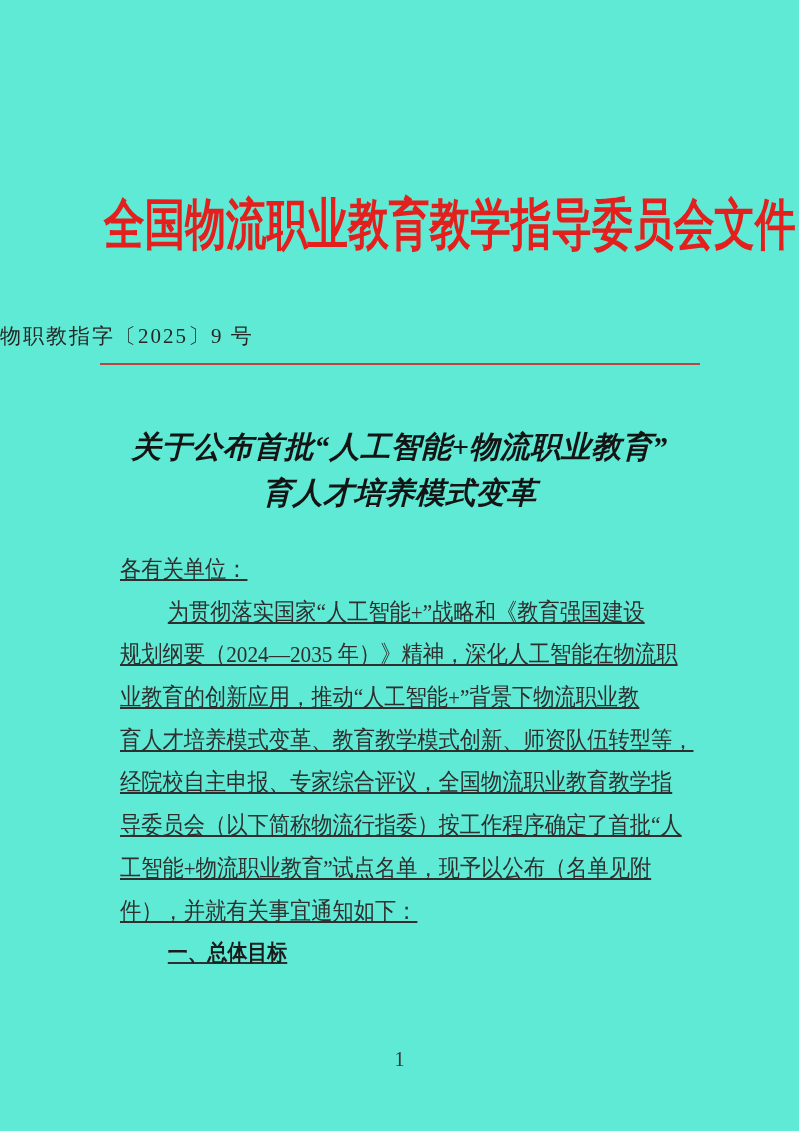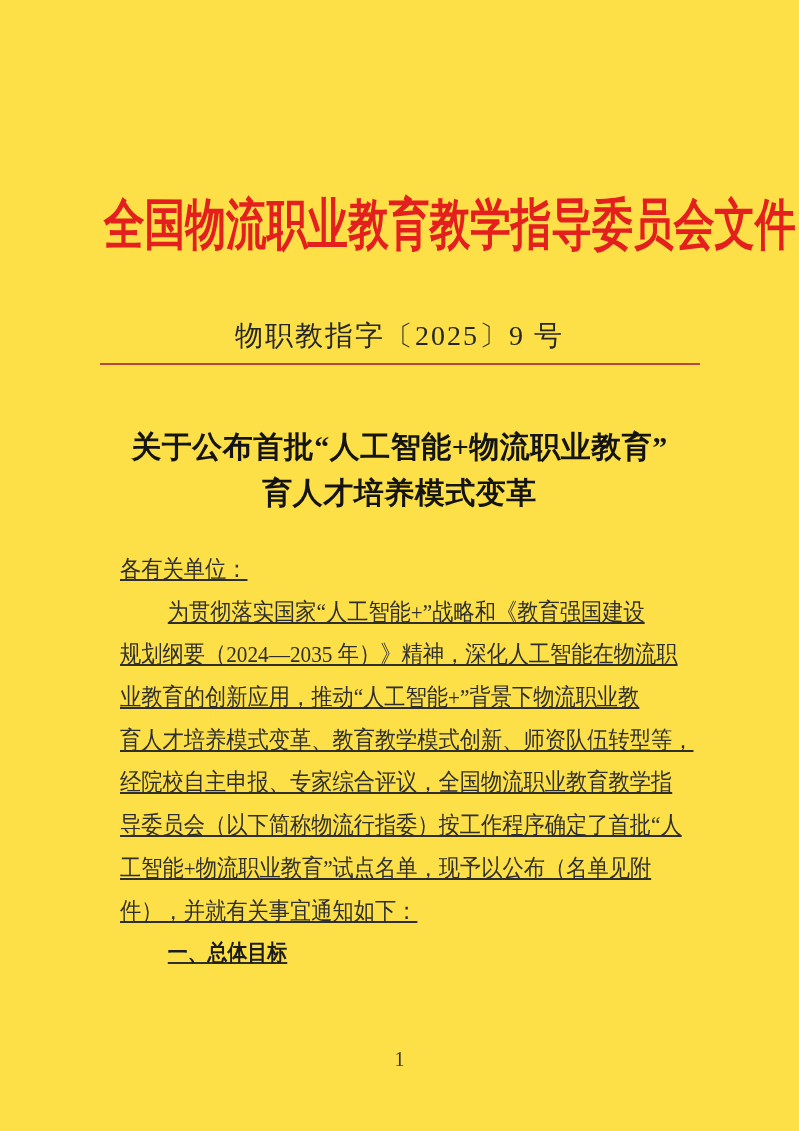--- a/index.html
+++ b/index.html
@@ -2,60 +2,61 @@
 <html><head>
 <meta charset="utf-8">
 <style>
   * { margin: 0; padding: 0; box-sizing: border-box; }
   html, body { background: #ffffff; }
   .page {
     position: relative;
     width: 799px;
     height: 1131px;
     margin: 0 auto;
-    background: #fde047;
+    background: #5eead4;
     overflow: hidden;
     font-family: "Liberation Serif", "DejaVu Serif", serif;
   }
   .org-title {
     position: absolute;
     top: 196px; left: 0; right: 0;
     text-align: center;
     font-size: 55px;
     font-weight: bold;
     color: #e3201d;
     white-space: nowrap;
     line-height: 1.05;
     transform: scaleX(0.74);
     transform-origin: 50% 50%;
   }
   .doc-number {
     position: absolute;
     top: 322px; left: 0; right: 0;
-    text-align: center;
-    font-size: 28px;
+    text-align: left;
+    font-size: 21px;
     color: #262626;
     letter-spacing: 2px;
     line-height: 28px;
   }
   .red-rule {
     position: absolute;
     top: 363px; left: 100px;
     width: 600px; height: 2px;
     background: #bc4540;
   }
   .doc-title {
     position: absolute;
     top: 424px; left: 0; right: 0;
     text-align: center;
     font-size: 30px;
     font-weight: bold;
     color: #141414;
     line-height: 46px;
     letter-spacing: 0.5px;
+    font-style: italic;
   }
   .body-block {
     position: absolute;
     top: 548px; left: 120px;
     width: 566px;
     font-size: 24px;
     color: #2f2f2f;
     text-decoration: underline;
   }
   .body-block .line,

